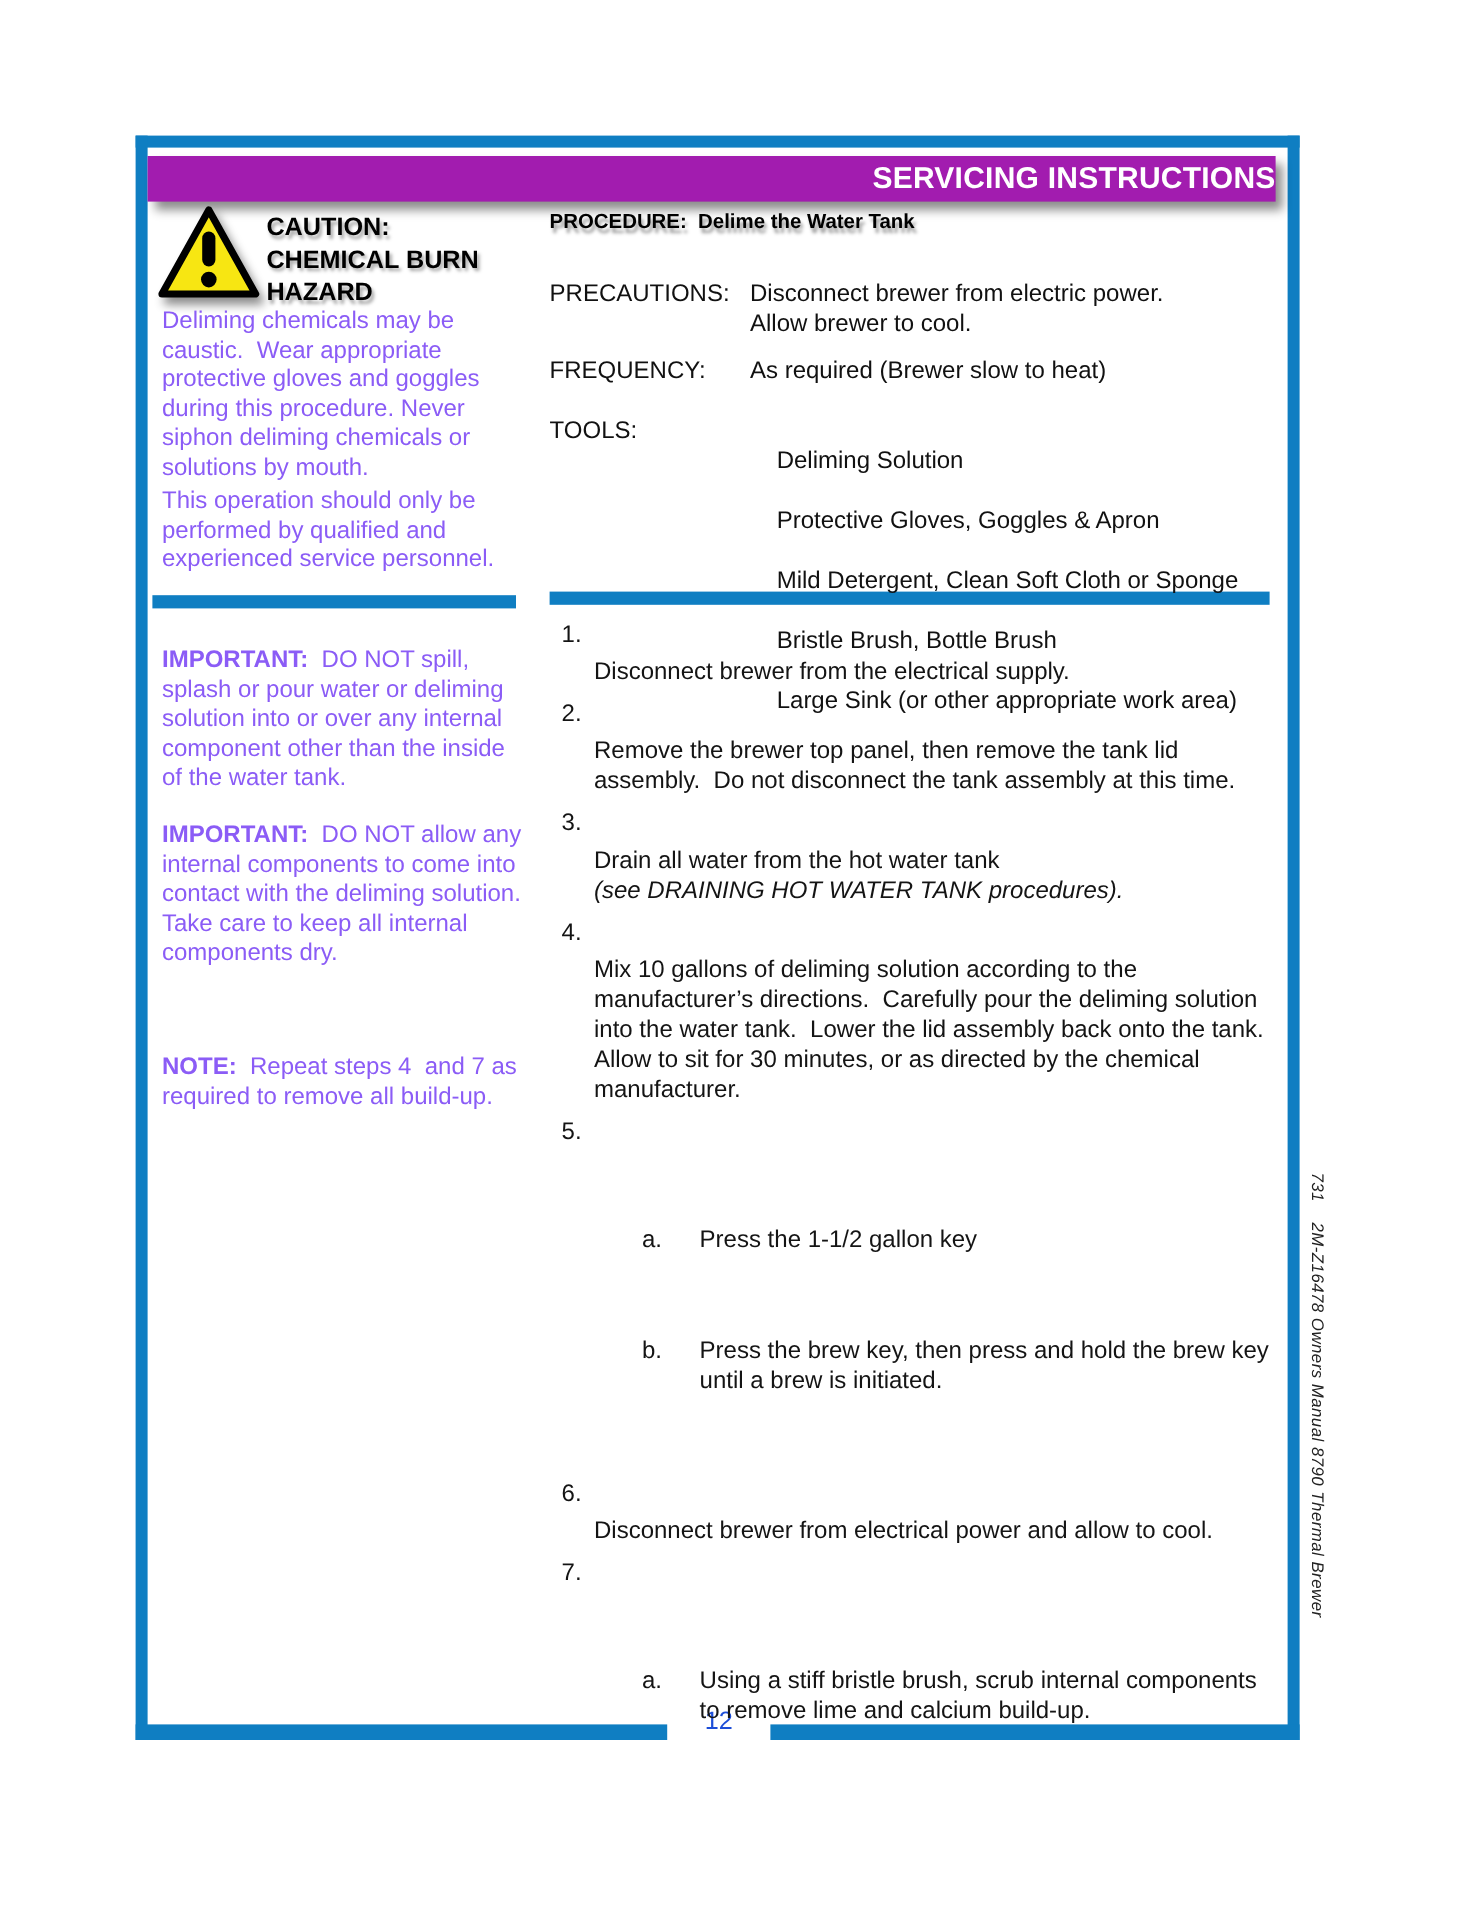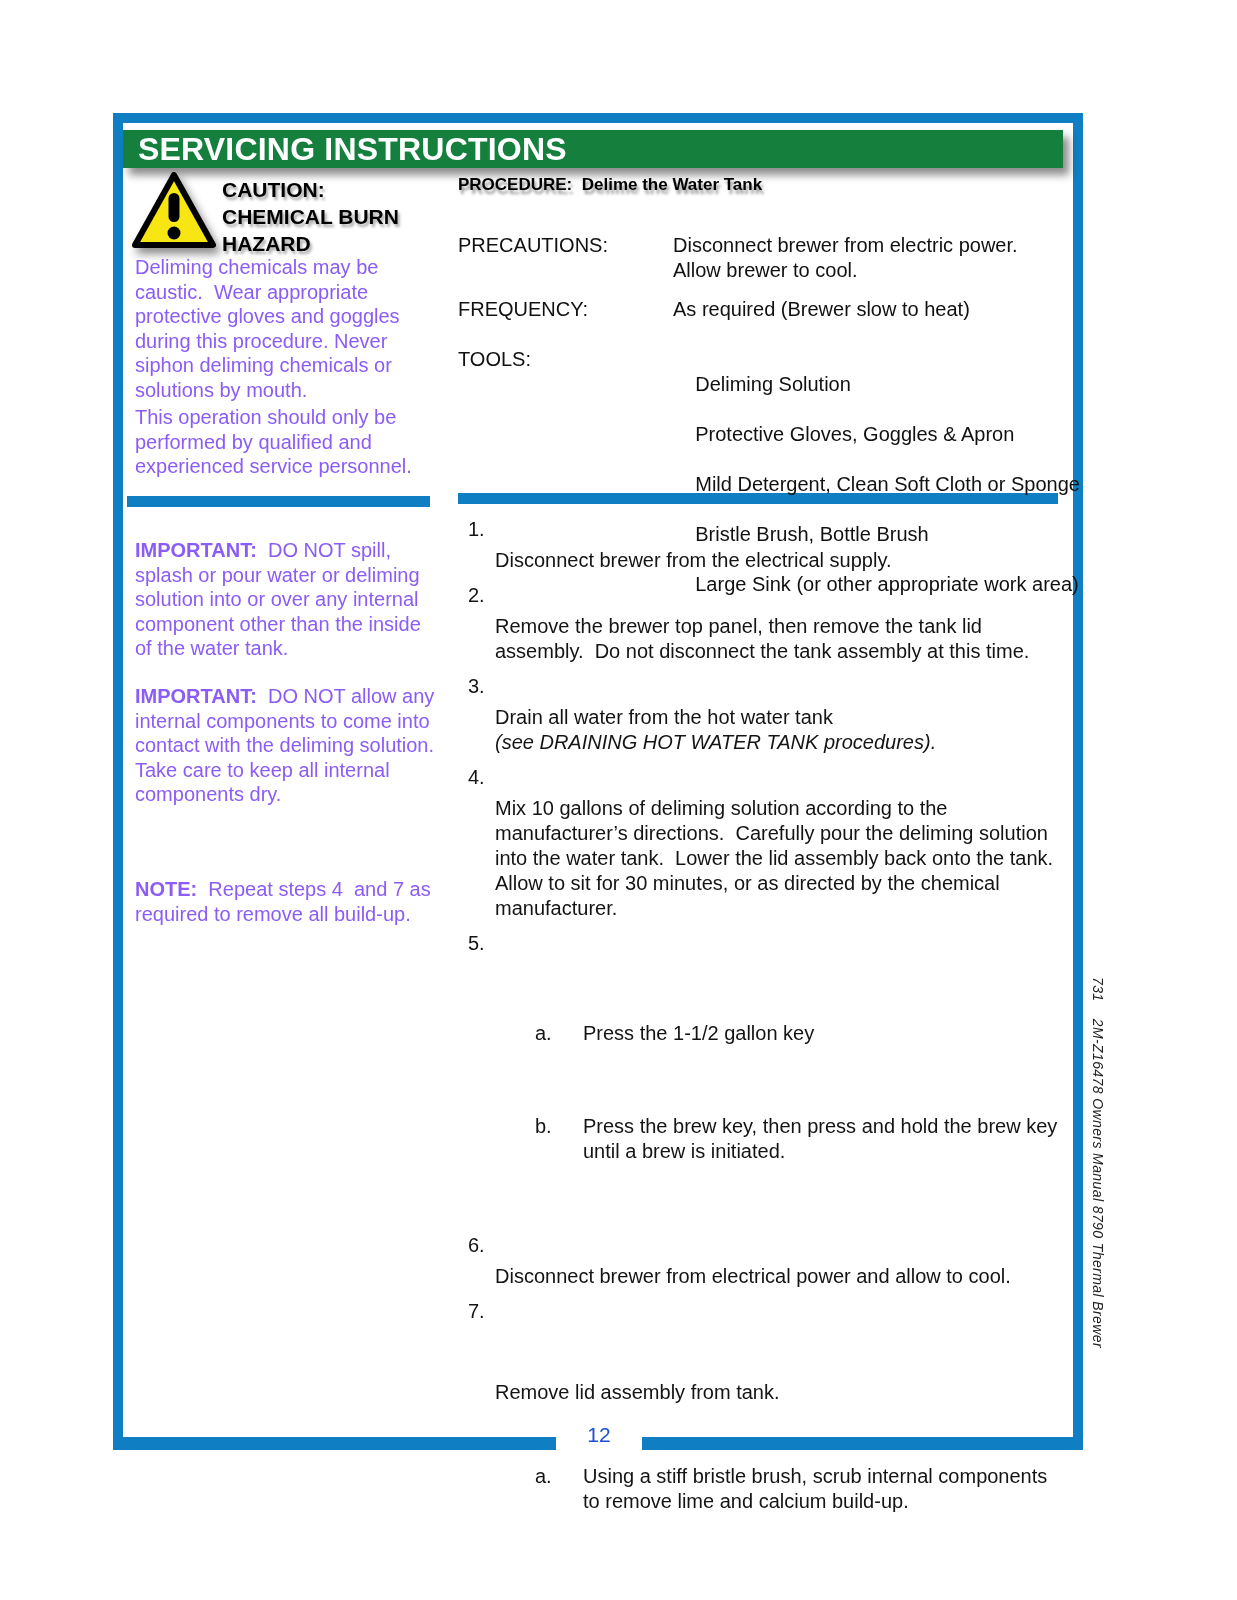--- a/index.html
+++ b/index.html
@@ -18,24 +18,25 @@
   .bottom-right { position:absolute; left:642px; top:1437px; width:441px; height:13px; }
 
   .page-num {
     position:absolute; left:556px; top:1423px; width:86px;
     text-align:center; font-size:21px; color:#1d4ed8;
   }
 
   
   .header-bar {
     position:absolute; left:123px; top:130px; width:940px; height:38px;
-    background:#15803d; color:#fff; font-weight:bold; font-size:32px;
+    background:#a21caf; color:#fff; font-weight:bold; font-size:25px;
     line-height:38px; padding-left:15px; box-sizing:border-box;
     letter-spacing:0.2px;
     box-shadow:6px 7px 8px rgba(0,0,0,0.45);
+    text-align:right;
   }
 
   
   .caution-icon {
     position:absolute; left:130px; top:170px;
     filter:drop-shadow(4px 6px 4px rgba(0,0,0,0.45));
   }
   .caution-title {
     position:absolute; left:222px; top:176px;
     font-weight:bold; font-size:21px; line-height:27px; color:#000;
@@ -56,21 +57,21 @@
   .proc-head {
     position:absolute; left:458px; top:175px;
     font-size:17px; font-weight:bold; white-space:pre-wrap; color:#000;
     text-shadow:2px 4px 3px rgba(0,0,0,0.4);
   }
   .spec-row { position:absolute; left:458px; font-size:20px; line-height:25px; }
   .row-precautions { top:233px; }
   .row-frequency   { top:297px; }
   .row-tools       { top:347px; }
   .spec-label { display:inline-block; width:167px; vertical-align:top; }
-  .spec-value { display:inline-block; width:430px; vertical-align:top; white-space:pre-wrap;margin-left:48px; }
+  .spec-value { display:inline-block; width:430px; vertical-align:top; white-space:pre-wrap; }
 
   
   .steps {
     position:absolute; left:468px; top:517px; width:595px;
     font-size:20px; line-height:25px; color:#141414;
   }
   .step { display:flex; margin-bottom:10px; }
   .step .num { width:27px; flex:none; }
   .stext { flex:1; white-space:pre-wrap;margin-top:31px; }
   .sub { display:flex; margin:9px 0 9px 40px; }
@@ -173,21 +174,20 @@
   </div>
 
   <div class="step">
     <span class="num">6.</span>
     <div class="stext">Disconnect brewer from electrical power and allow to cool.</div>
   </div>
 
   <div class="step">
     <span class="num">7.</span>
     <div class="stext">
-      <div>Remove lid assembly from tank.</div>
       <div class="sub"><span class="snum">a.</span><div>Using a stiff bristle brush, scrub internal components to remove lime and calcium build-up.</div></div>
       
       
     </div>
   </div>
 
 </div>
 
 <div class="side-label">731    2M-Z16478 Owners Manual 8790 Thermal Brewer</div>
 

